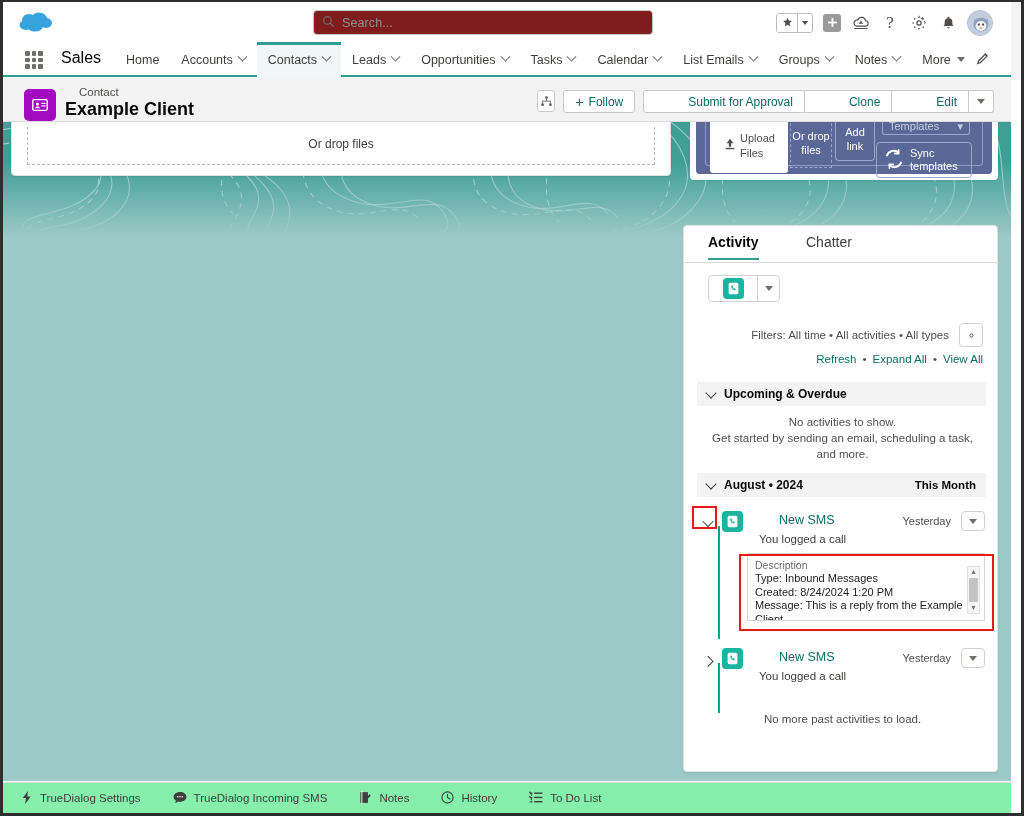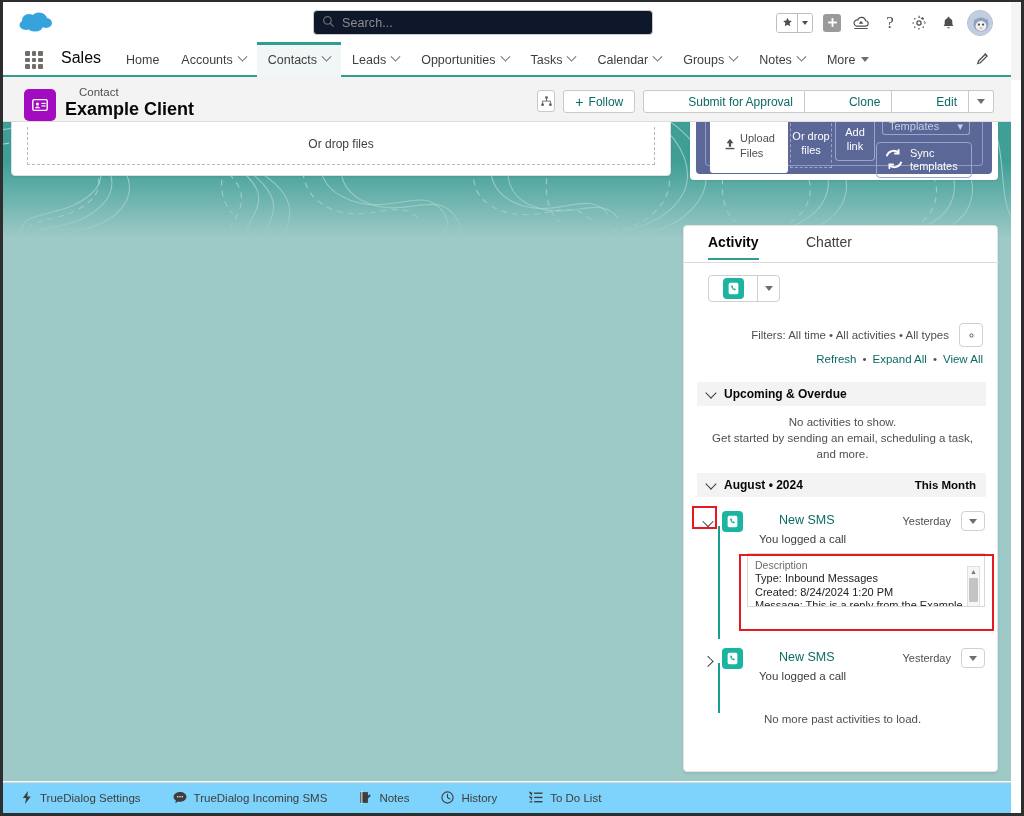--- a/index.html
+++ b/index.html
@@ -24,21 +24,21 @@
   .frame-scroll{position:absolute; right:3px; top:2px; width:10px; height:78px; background:#f4f4f4; z-index:55;}
 
   
   .global-header {
     position: absolute; left:3px; top:2px; width:1008px; height:40px;
     background:#ffffff; z-index:40;
   }
   .sf-logo { position:absolute; left:13px; top:8px; width:40px; height:26px; }
   .searchbox {
     position:absolute; left:310px; top:8px; width:340px; height:25px;
-    border:1px solid #c9c9c9; border-radius:4px; background:#0f172a;
+    border:1px solid #c9c9c9; border-radius:4px; background:#7f1d1d;
     display:flex; align-items:center; padding-left:8px; gap:7px;
     cursor:text;
   }
   .searchbox .ph { font-size:12.5px; color:#8d8d8d; letter-spacing:0.1px; }
   .hdr-icons { position:absolute; right:18px; top:7px; height:27px; display:flex; align-items:center; gap:9px;}
   .fav-group { display:flex; align-items:stretch; border:1px solid #bdbdbd; border-radius:3px; height:20px; overflow:hidden;}
   .fav-group .fav-star { width:20px; display:flex; align-items:center; justify-content:center; background:#fff;}
   .fav-group .fav-caret { width:15px; display:flex; align-items:center; justify-content:center; background:#fff; border-left:1px solid #bdbdbd;}
   .sq-icon { width:18px; height:18px; background:#9a9a9a; border-radius:3px; display:flex; align-items:center; justify-content:center;}
   .hdr-ico { width:20px; height:22px; display:flex; align-items:center; justify-content:center; cursor:pointer;}
@@ -221,21 +221,21 @@
     background:#1bb4a0; display:flex; align-items:center; justify-content:center;
   }
   .tl-line { position:absolute; left:34px; width:2px; background:#189e8d; }
   .tl-title { position:absolute; left:62px; top:0px; font-size:12.5px; color:#0b6b63; cursor:pointer;margin-left:20px;}
   .tl-when { position:absolute; right:36px; top:2px; font-size:11px; color:#514f4d;}
   .tl-menu { position:absolute; right:2px; top:-2px; width:24px; height:20px; border:1px solid #d0d0d0;
              border-radius:4px; background:#fff; display:flex; align-items:center; justify-content:center; cursor:pointer;}
   .tl-sub { position:absolute; left:62px; top:20px; font-size:11.5px; color:#3e3e3c;}
 
   .desc-box {
-    position:absolute; left:50px; top:40px; width:238px; height:54px;
+    position:absolute; left:50px; top:40px; width:238px; height:68px;
     border:1px solid #d8d8d8; background:#fff; padding:5px 7px; overflow:hidden;
   }
   .desc-box .dl { font-size:10.5px; color:#6b6b6b; line-height:13px;}
   .desc-box .dv { font-size:11px; color:#222; line-height:13.5px;}
   .vscroll {
     position:absolute; right:4px; top:12px; width:13px; height:48px; background:#f6f6f6;
     border:1px solid #e0e0e0; display:flex; flex-direction:column; align-items:center;
     justify-content:space-between; cursor:pointer;
   }
   .vscroll .arrow { font-size:7px; color:#777; line-height:8px; padding:1px 0;}
@@ -244,21 +244,21 @@
   .redbox { position:absolute; border:2px solid #e8191b; z-index:30; pointer-events:none;}
 
   .nomore {
     position:absolute; left:20px; top:487px; width:277px; text-align:center;
     font-size:11.5px; color:#514f4d;
   }
 
   
   .util-bar {
     position:absolute; left:3px; bottom:3px; width:1008px; height:31px;
-    background:#7dd3fc; border-top:1px solid #d9d9d9; z-index:45;
+    background:#86efac; border-top:1px solid #d9d9d9; z-index:45;
     display:flex; align-items:center; padding-left:14px; gap:0px;
   }
   .util-item { display:flex; align-items:center; gap:7px; padding:0 16px; height:31px;
                font-size:11.5px; color:#3e3e3c; cursor:pointer;}
   .util-item:first-child { padding-left:4px;}
 </style>
 </head>
 <body>
 
 <div id="screen">
@@ -529,20 +529,24 @@
       </div>
       <div class="nav-item">
         <span>Tasks</span>
         <span class="chev-dn"></span>
       </div>
       <div class="nav-item">
         <span>Calendar</span>
         <span class="chev-dn"></span>
       </div>
       <div class="nav-item">
+        <span>List Emails</span>
+        <span class="chev-dn"></span>
+      </div>
+      <div class="nav-item">
         <span>Groups</span>
         <span class="chev-dn"></span>
       </div>
       <div class="nav-item">
         <span>Notes</span>
         <span class="chev-dn"></span>
       </div>
       <div class="nav-item">
         <span>More</span>
         <span class="caret-dn"></span>

